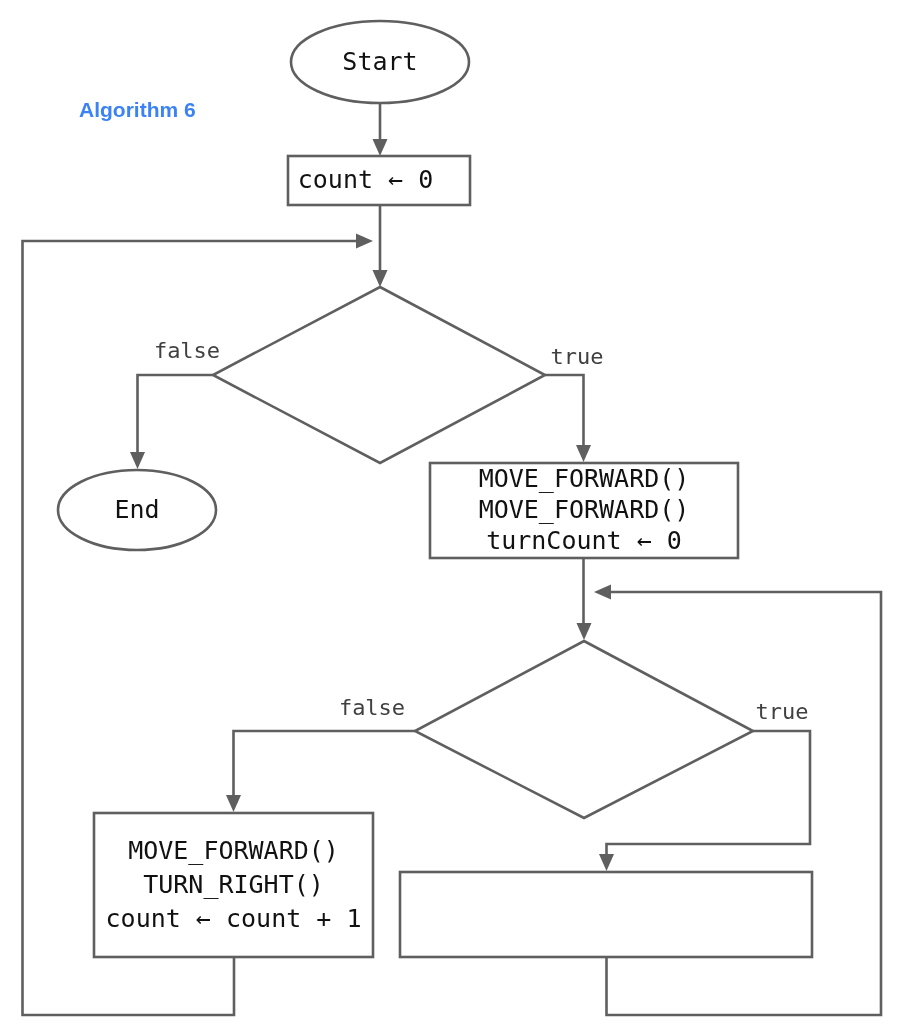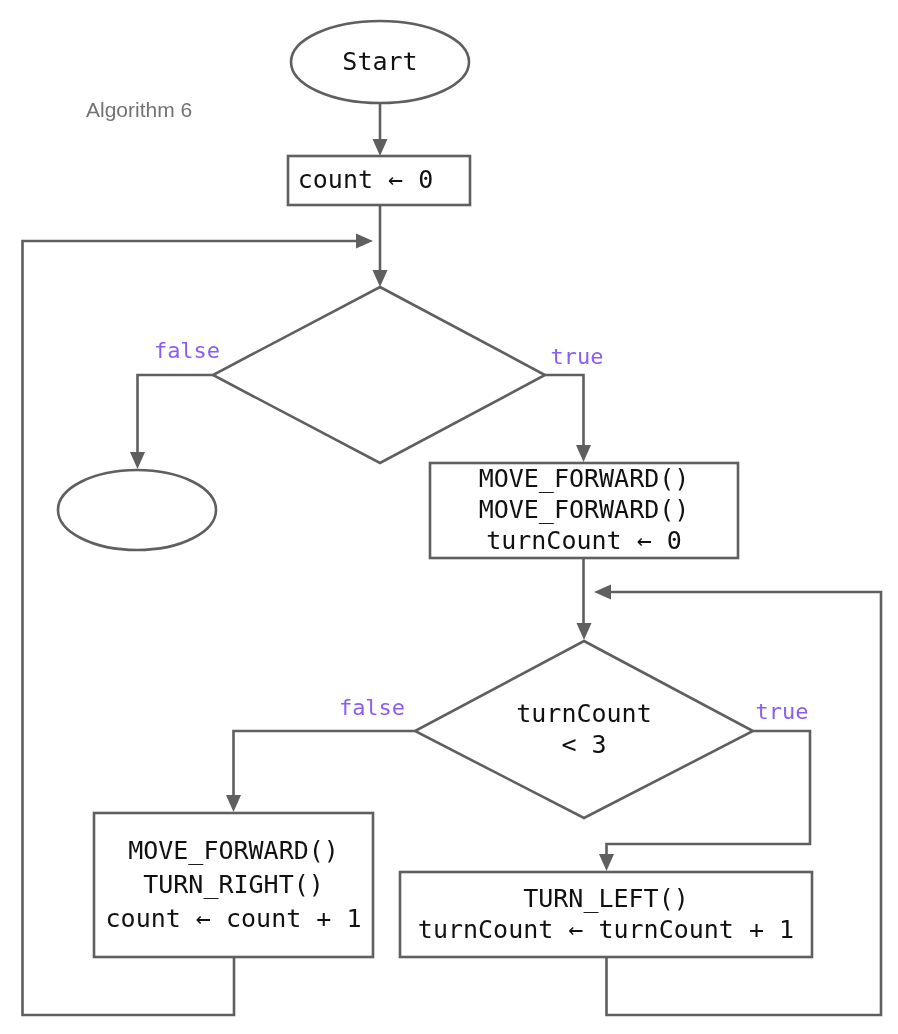--- a/index.html
+++ b/index.html
@@ -31,32 +31,32 @@
     font-size: 25px;
     line-height: 1.23;
     color: #111111;
   }
   .edge-label {
     position: absolute;
     transform: translateX(-50%);
     font-family: "DejaVu Sans Mono", monospace;
     font-size: 22px;
     line-height: 1;
-    color: #8b5cf6;
+    color: #404040;
     white-space: nowrap;
   }
   .diagram-title {
     position: absolute;
-    left: 86px;
+    left: 79px;
     top: 99px;
     font-family: "Liberation Sans", sans-serif;
-    font-weight: normal;
+    font-weight: bold;
     font-size: 21px;
     line-height: 22px;
-    color: #737373;
+    color: #3b82f6;
     white-space: nowrap;
   }
 </style>
 </head>
 <body>
 
 <div class="canvas">
 
   <svg width="898" height="1034" viewBox="0 0 898 1034">
     <g fill="none" stroke="#5f5f5f" stroke-width="2.6">
@@ -100,32 +100,29 @@
 
   <div class="node-label" style="left:291px; top:21px; width:178px; height:82px;">Start</div>
 
   <div class="node-label" style="left:288px; top:156px; width:155px; height:49px;">count ← 0</div>
 
 
   <div class="edge-label" style="left:187px; top:340px;">false</div>
 
   <div class="edge-label" style="left:577px; top:346px;">true</div>
 
+  <div class="node-label" style="left:58px; top:470px; width:158px; height:80px;">End</div>
 
   <div class="node-label" style="left:430px; top:463px; width:308px; height:95px;">MOVE_FORWARD()
 MOVE_FORWARD()
 turnCount ← 0</div>
 
-  <div class="node-label" style="left:415px; top:641px; width:338px; height:177px;">turnCount
-&lt; 3</div>
 
   <div class="edge-label" style="left:372px; top:697px;">false</div>
 
   <div class="edge-label" style="left:782px; top:701px;">true</div>
 
   <div class="node-label" style="left:94px; top:813px; width:279px; height:144px; line-height:1.36;">MOVE_FORWARD()
 TURN_RIGHT()
 count ← count + 1</div>
 
-  <div class="node-label" style="left:400px; top:872px; width:412px; height:85px;">TURN_LEFT()
-turnCount ← turnCount + 1</div>
 
 </div>
 
 </body></html>

